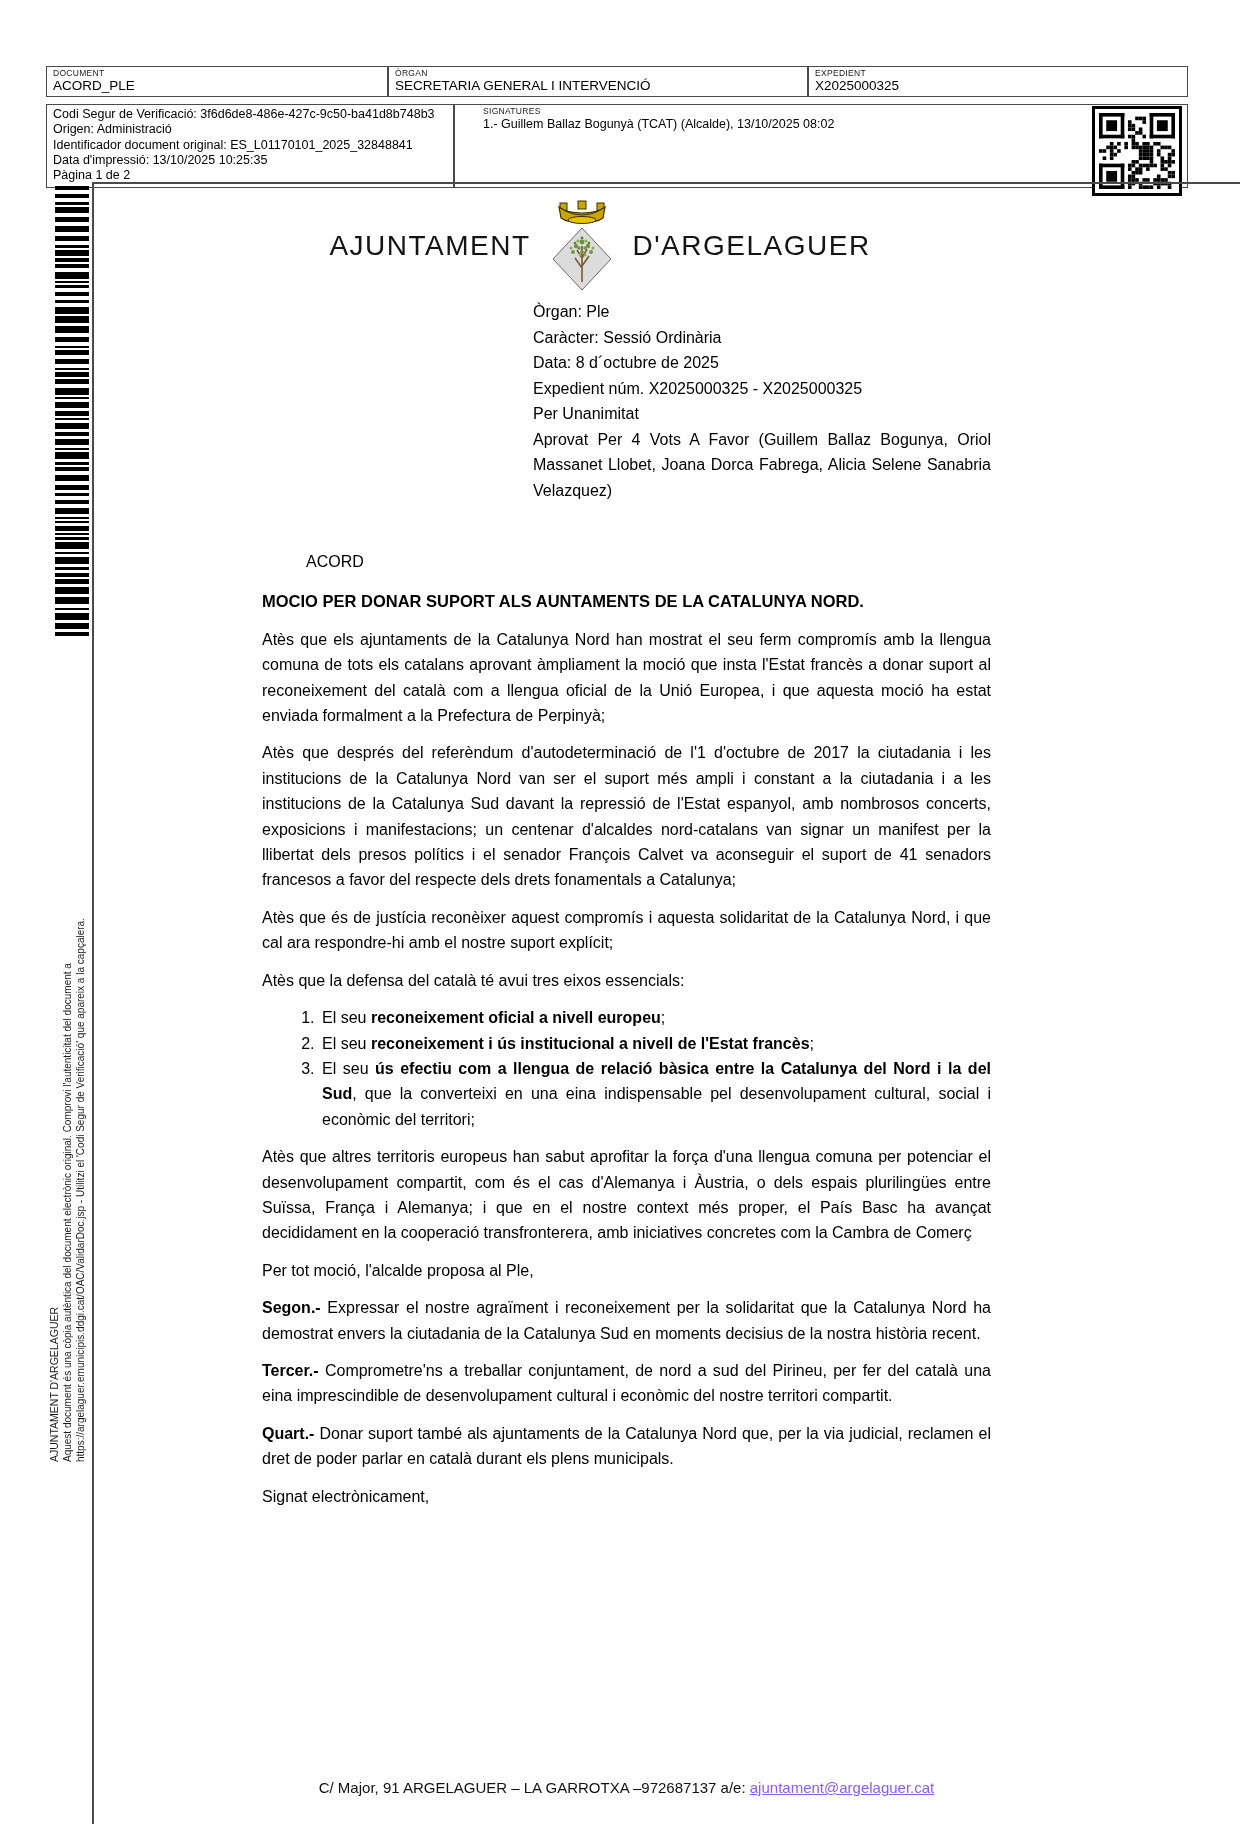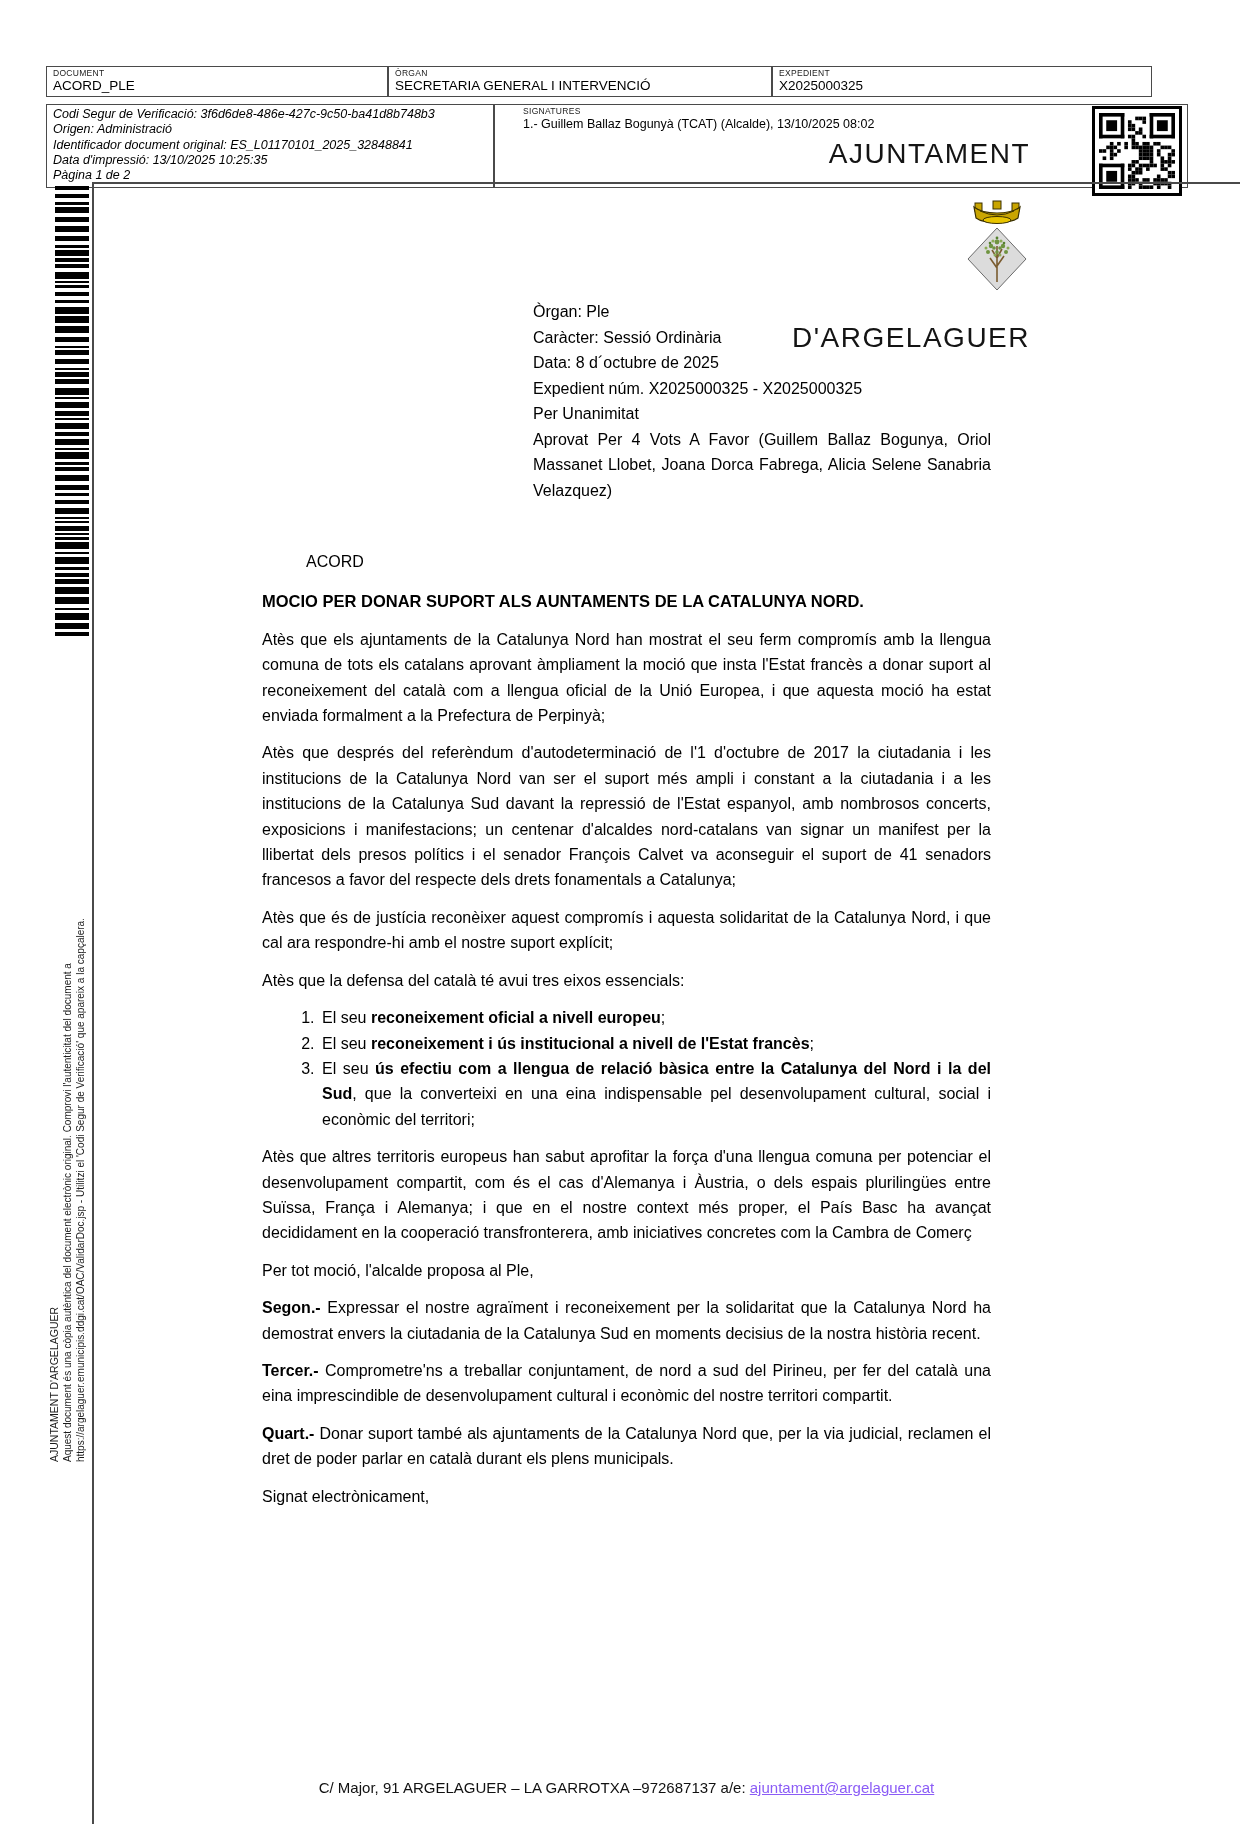--- a/index.html
+++ b/index.html
@@ -7,23 +7,23 @@
   body {
     width:1240px; height:1824px; position:relative; overflow:hidden;
     font-family:"Liberation Sans", sans-serif; color:#000;
   }
   
   .hdr-table { position:absolute; left:46px; top:30px; width:1142px; }
   .hdr-row1 { display:flex;margin-top:36px; }
   .hdr-cell { border:1px solid #4a4a4a; padding:2px 6px 3px 6px; background:#fff; }
   .hdr-cell .lbl { font-size:8.5px; letter-spacing:.3px; color:#1a1a1a; line-height:9px; }
   .hdr-cell .val { font-size:13.5px; line-height:15px; white-space:nowrap; }
-  .c1 { width:342px; } .c2 { width:384px; } .c3 { width:380px; }
+  .c1 { width:342px; } .c2 { width:420px; } .c3 { width:380px; }
   .hdr-row2 { display:flex; margin-top:7px; position:relative; height:84px; }
-  .c4 { width:448px;font-style:italic; } .c5 { flex:1;padding-left:28px; }
+  .c4 { width:408px; } .c5 { flex:1;padding-left:28px; }
   .ver-lines { font-size:12.5px; line-height:15.3px; }
   .sig-val { font-size:12.5px; line-height:15px; margin-top:1px; }
   .qr-box {
     position:absolute; right:6px; top:2px; width:90px; height:90px;
     border:3px solid #000; background:#fff; padding:4px;
   }
   
   .barcode {
     position:absolute; left:55px; top:186px; width:34px; height:454px;
     display:flex; flex-direction:column; overflow:hidden;
@@ -36,21 +36,21 @@
   .side-text .st1 { font-size:10.5px; line-height:13px; }
   .side-text .st2, .side-text .st3 { font-size:10px; line-height:13px; }
   
   .frame {
     position:absolute; left:92px; top:182px; width:1148px; height:1642px;
     border-left:2px solid #4a4a4a; border-top:2px solid #4a4a4a;
   }
   
   .letterhead {
     position:absolute; left:170px; top:198px; width:860px; height:96px;
-    display:flex; align-items:flex-end; justify-content:center; gap:26px;flex-direction:column;
+    display:flex; align-items:center; justify-content:center; gap:18px;
   }
   .letterhead .word { font-size:28px; letter-spacing:1.5px; color:#141414; white-space:nowrap; }
   
   .meta {
     position:absolute; left:533px; top:299px; width:458px;
     font-size:16px; line-height:25.5px; text-align:justify;
   }
   
   .docbody {
     position:absolute; left:262px; top:549px; width:729px;

